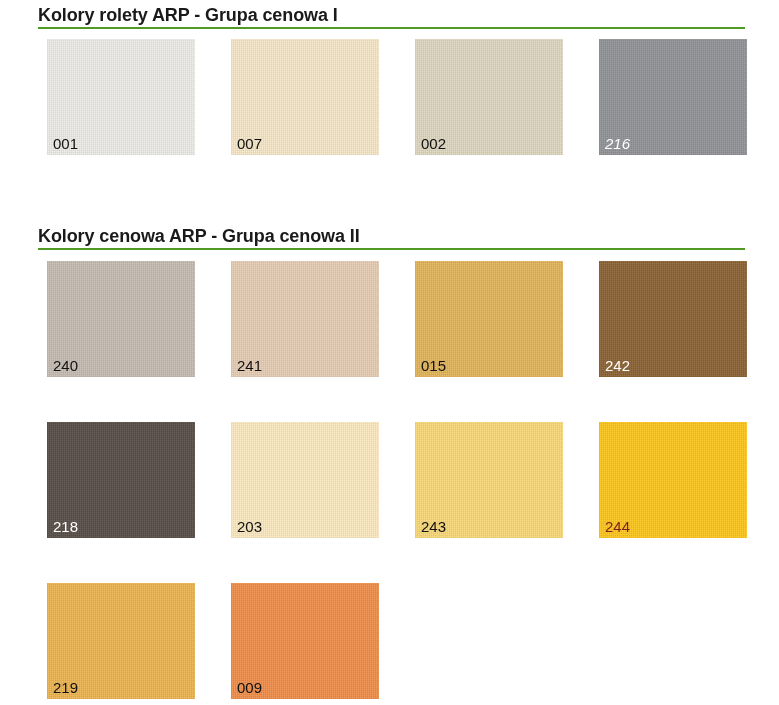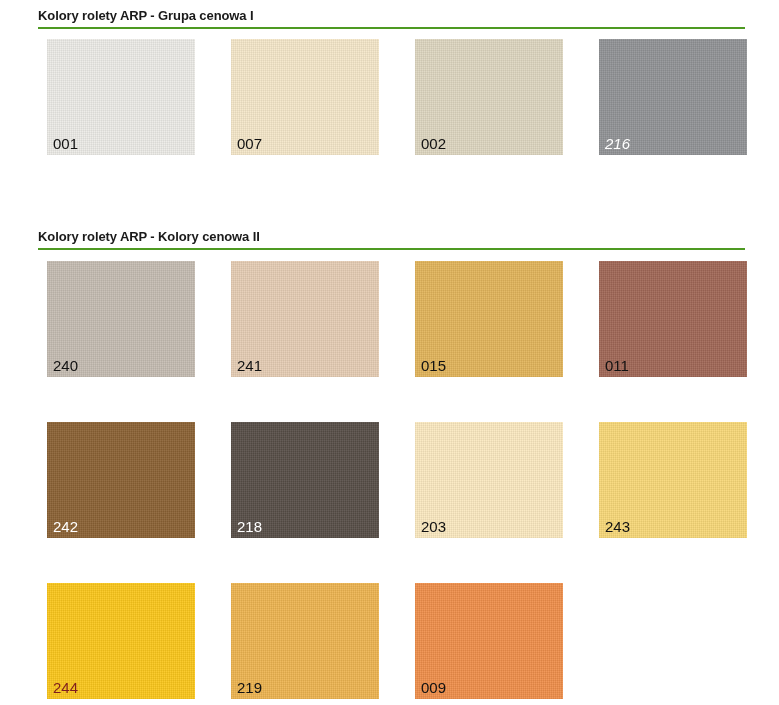--- a/index.html
+++ b/index.html
@@ -23,21 +23,21 @@
     padding: 0;
   }
   .group-header {
     margin: 0 0 0 38px;
     width: 707px;
     padding-bottom: 4px;
     border-bottom: 2px solid #4e9a22;
   }
   .group-title {
     display: block;
-    font-size: 13px;
+    font-size: 18px;
     font-weight: bold;
     color: #1a1a1a;
     letter-spacing: -0.1px;
     line-height: 15px;
   }
   .swatch-grid {
     display: flex;
     flex-wrap: wrap;
     margin-left: 47px;
     width: 712px;
@@ -118,43 +118,39 @@
       <div class="swatch-cell">
         <div class="swatch" style="background: rgb(145, 147, 150);"></div>
         <span class="swatch-label light" style="color: rgb(255, 255, 255); font-style: italic;">216</span>
       </div>
 
     </div>
   </section>
 
   <section class="group group-2">
     <div class="group-header" style="border-bottom-color: rgb(78, 154, 34);">
-      <span class="group-title">Kolory rolety ARP - Kolory cenowa II</span>
+      <span class="group-title">Kolory cenowa ARP - Grupa cenowa II</span>
     </div>
     <div class="swatch-grid">
 
       <div class="swatch-cell">
         <div class="swatch" style="background: rgb(197, 188, 178);"></div>
         <span class="swatch-label" style="color: rgb(17, 17, 17);">240</span>
       </div>
 
       <div class="swatch-cell">
         <div class="swatch" style="background: rgb(230, 205, 180);"></div>
         <span class="swatch-label" style="color: rgb(17, 17, 17);">241</span>
       </div>
 
       <div class="swatch-cell">
         <div class="swatch" style="background: rgb(226, 180, 90);"></div>
         <span class="swatch-label" style="color: rgb(17, 17, 17);">015</span>
       </div>
 
-      <div class="swatch-cell">
-        <div class="swatch" style="background: rgb(160, 103, 86);"></div>
-        <span class="swatch-label" style="color: rgb(17, 17, 17);">011</span>
-      </div>
 
       <div class="swatch-cell">
         <div class="swatch" style="background: rgb(139, 98, 52);"></div>
         <span class="swatch-label light" style="color: rgb(255, 255, 255);">242</span>
       </div>
 
       <div class="swatch-cell">
         <div class="swatch" style="background: rgb(87, 78, 71);"></div>
         <span class="swatch-label light" style="color: rgb(255, 255, 255);">218</span>
       </div>

